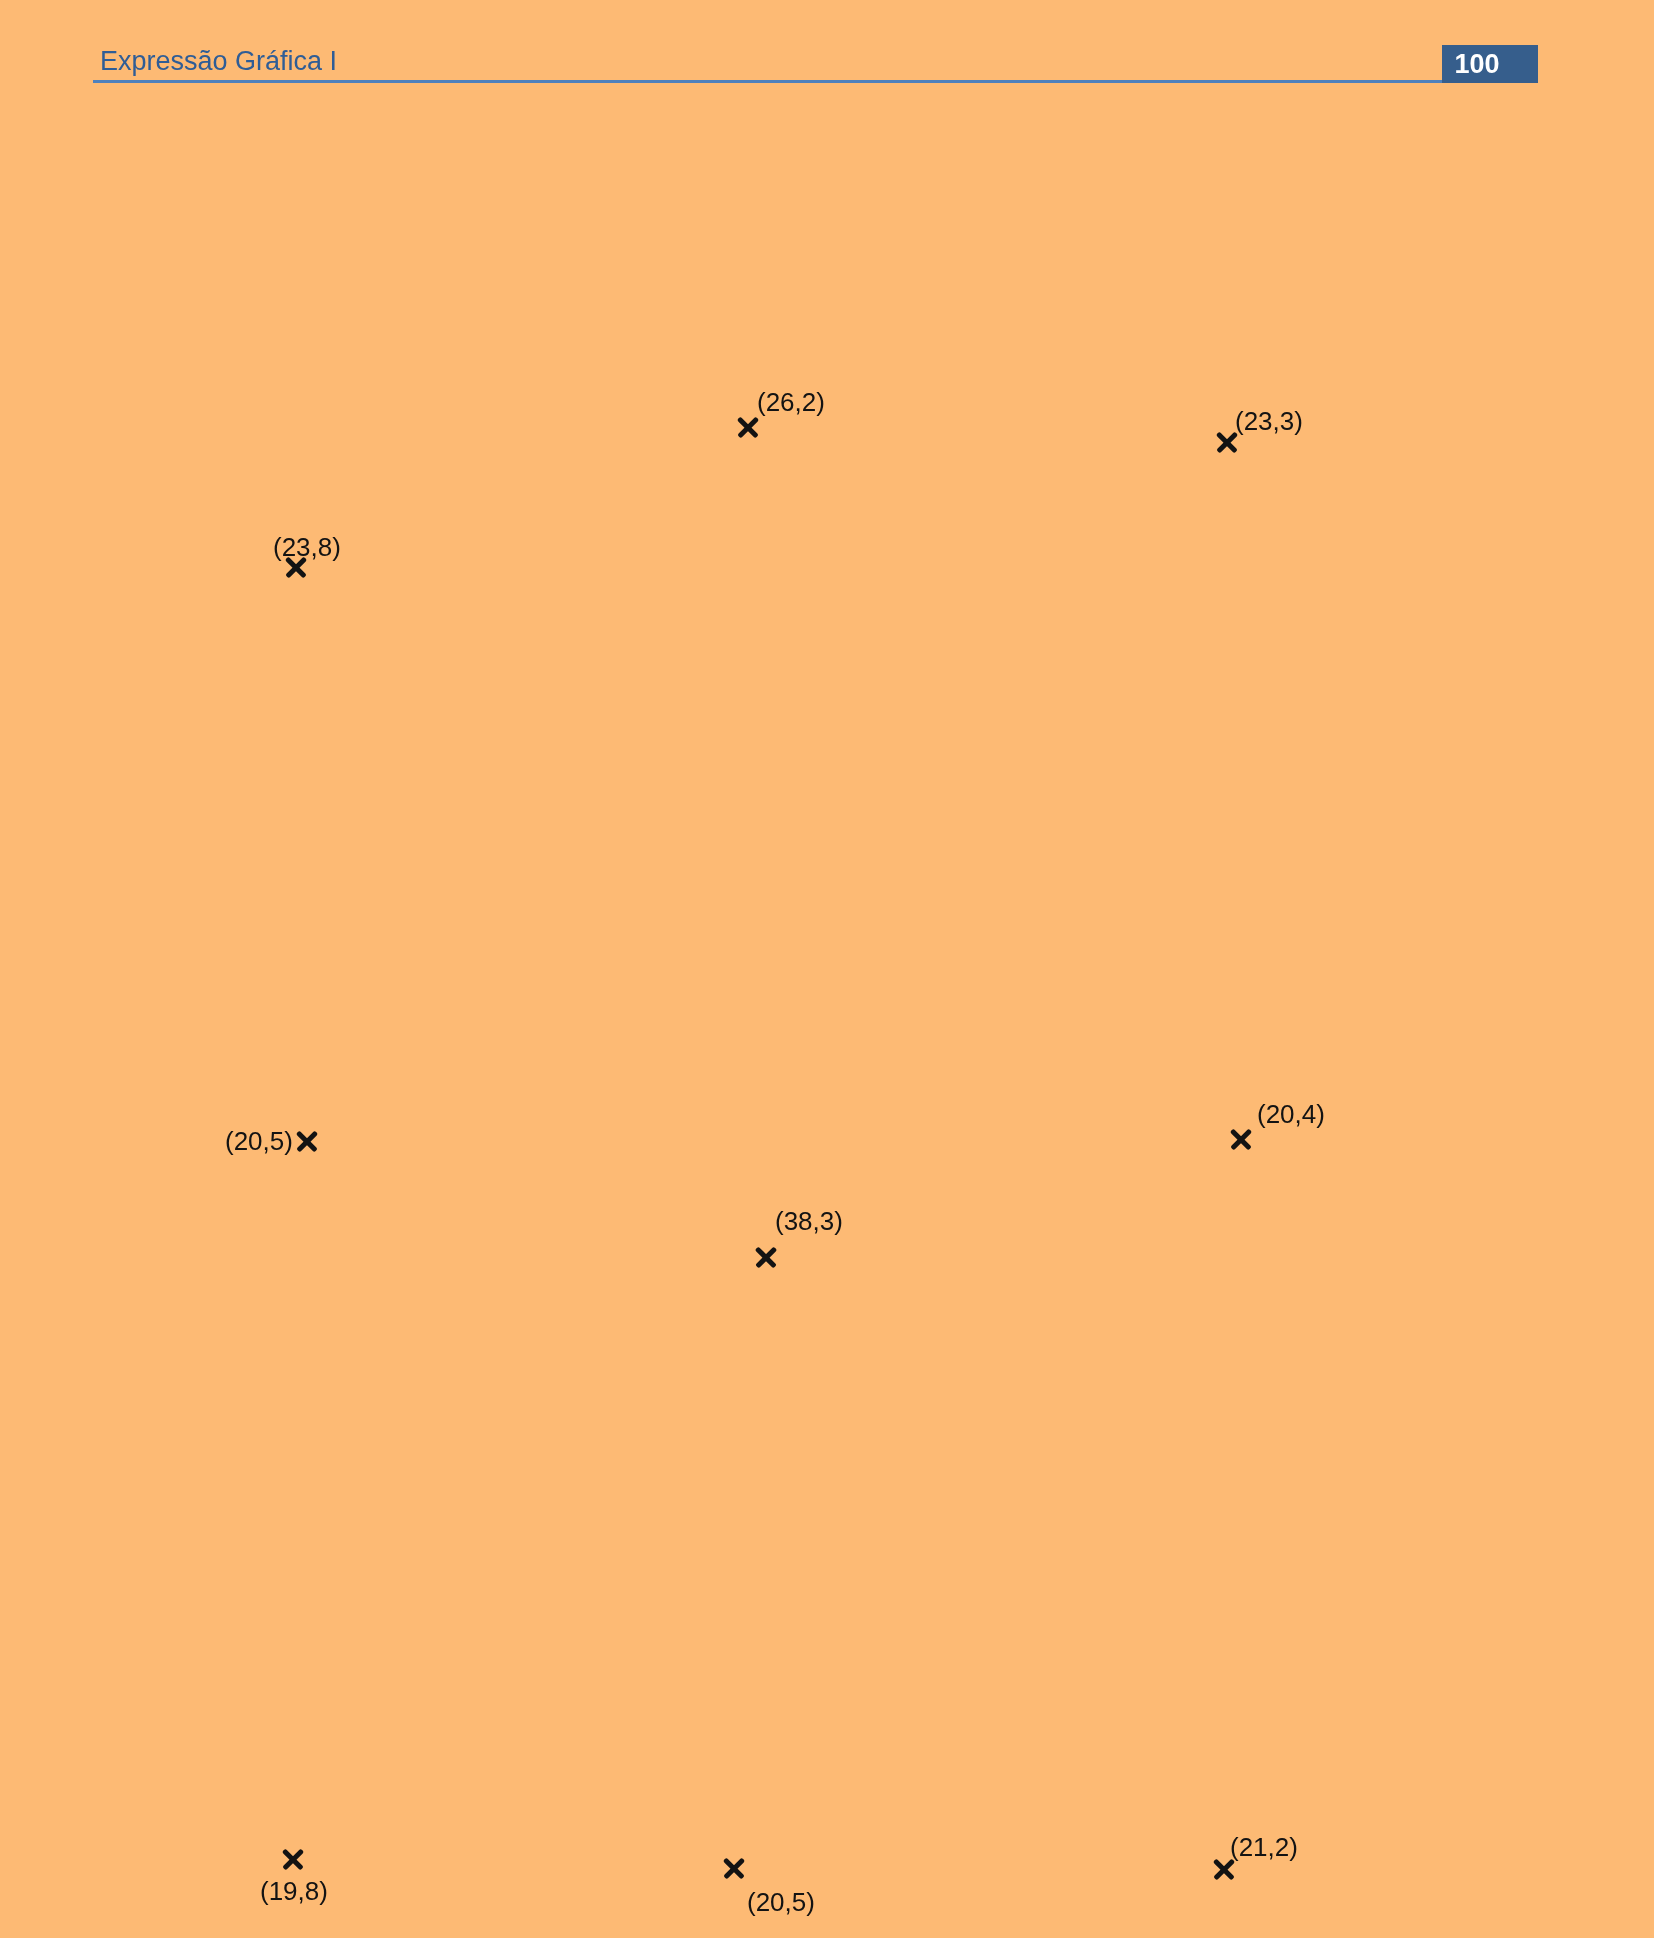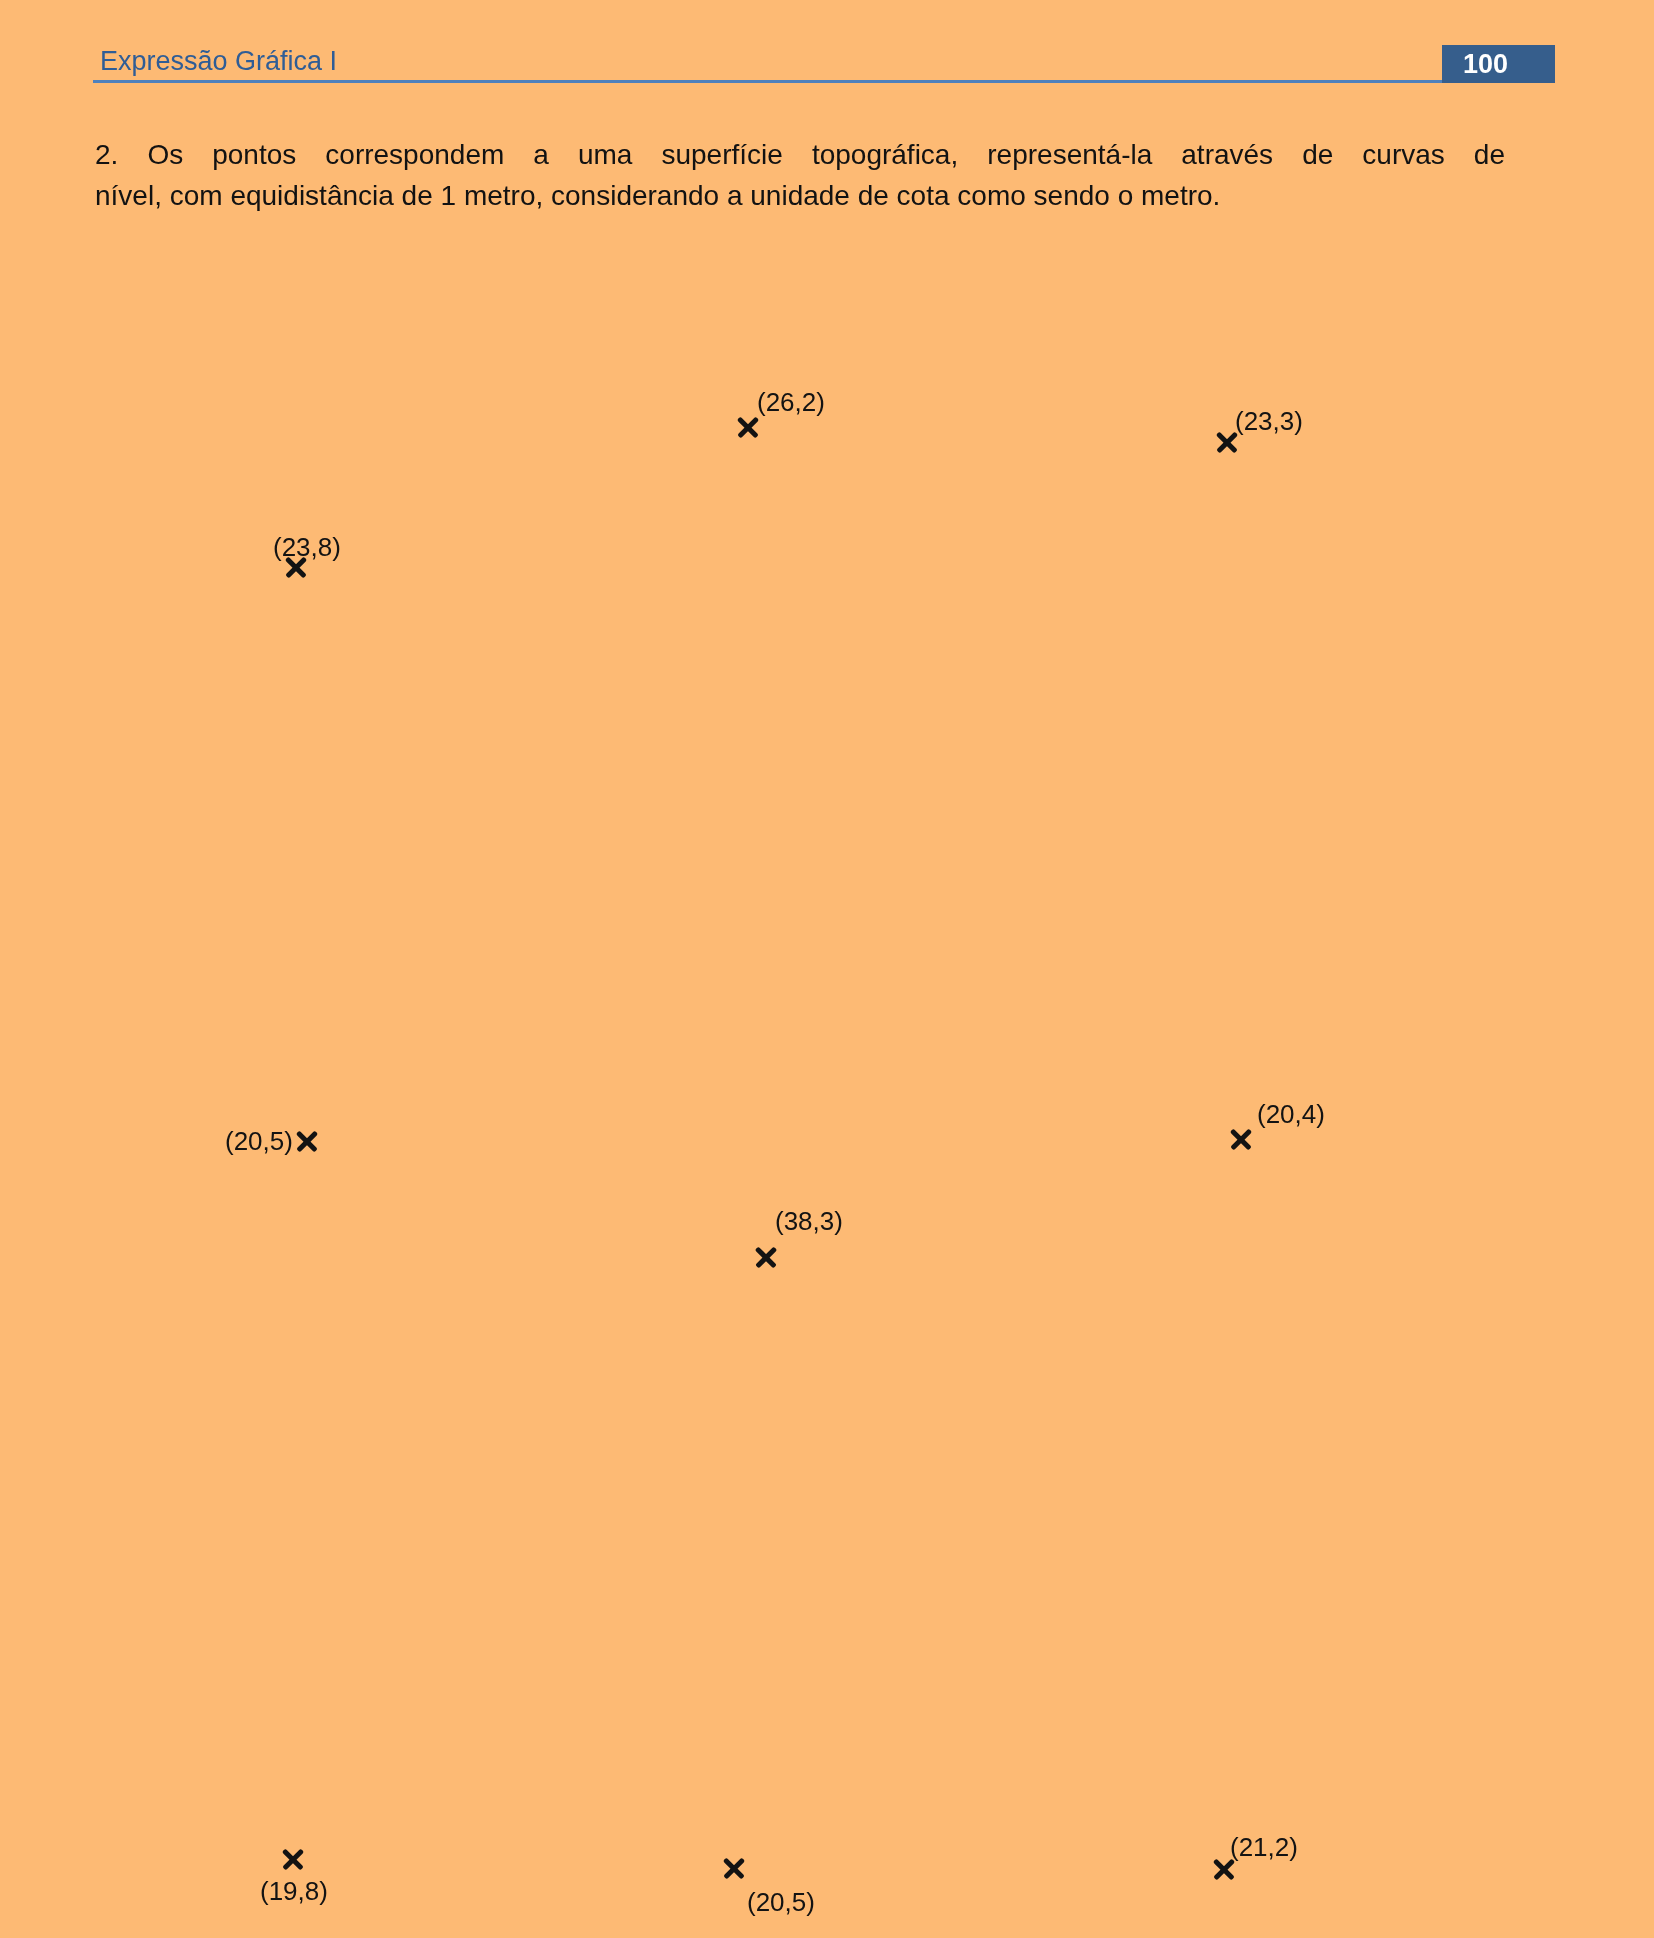--- a/index.html
+++ b/index.html
@@ -29,21 +29,21 @@
     position: absolute;
     left: 93px;
     top: 80px;
     width: 1349px;
     height: 3px;
   }
   .page-number-box {
     position: absolute;
     left: 1442px;
     top: 45px;
-    width: 113px;
+    width: 96px;
     height: 38px;
     display: flex;
     align-items: center;
     justify-content: center;
     box-sizing: border-box;
     padding-right: 26px;
   }
   .page-number-box span {
     color: #ffffff;
     font-size: 27px;
@@ -118,24 +118,20 @@
 <div class="page">
 
   <div class="header-title" style="color: rgb(47, 93, 150);">Expressão Gráfica I</div>
 
   <div class="header-rule" style="background: rgb(79, 129, 189);"></div>
 
   <div class="page-number-box" style="background: rgb(54, 94, 140);">
     <span>100</span>
   </div>
 
-  <div class="exercise">
-    <p class="justified">2. Os pontos correspondem a uma superfície topográfica, representá-la através de curvas de</p>
-    <p>nível, com equidistância de 1 metro, considerando a unidade de cota como sendo o metro.</p>
-  </div>
 
   <div class="points-layer" id="points-layer">
       <div class="topo-point" style="left: 748px; top: 427px;">
       <span class="x-marker"></span>
       <span class="point-label" style="left: 9px; top: -38px;">(26,2)</span>
     </div>
       <div class="topo-point" style="left: 1227px; top: 442px;">
       <span class="x-marker"></span>
       <span class="point-label" style="left: 8px; top: -34px;">(23,3)</span>
     </div>

